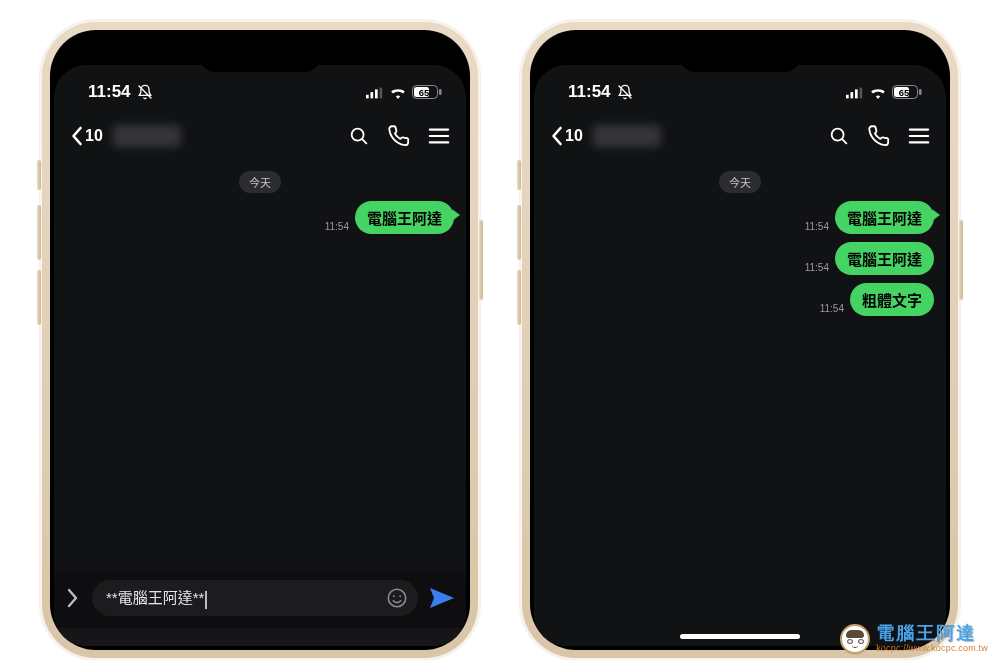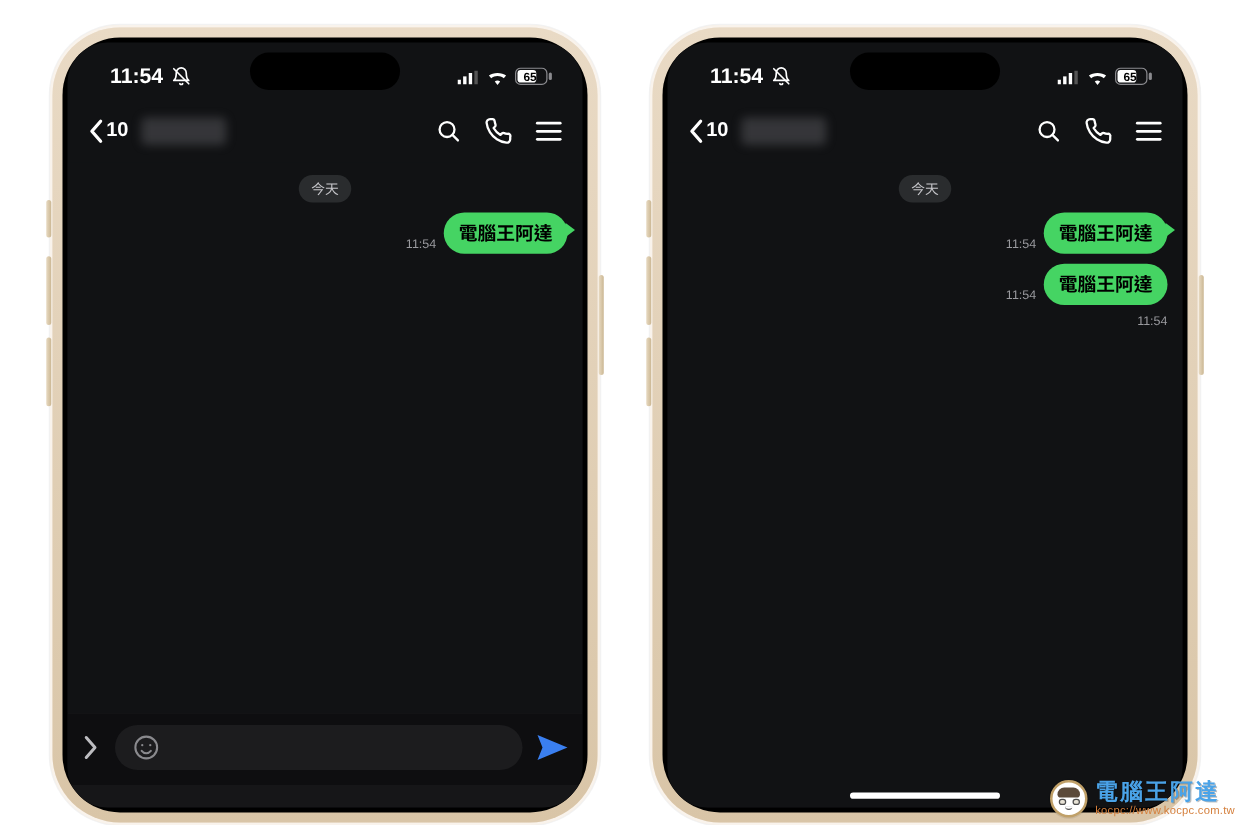--- a/index.html
+++ b/index.html
@@ -32,21 +32,21 @@
   .phone::before{
     content:"";position:absolute;inset:2px;border-radius:54px;
     background:linear-gradient(180deg,#e9dac5,#d9c5a7);
   }
   .bezel{
     position:absolute;inset:10px;border-radius:46px;background:#000;
     overflow:hidden;
   }
   .screen{
     position:absolute;inset:4px;border-radius:32px;background:var(--screen-bg);
-    display:flex;flex-direction:column;overflow:hidden;
+    display:flex;flex-direction:column;overflow:hidden;margin-top:31px;
   }
   .island{
     position:absolute;top:12px;left:50%;transform:translateX(-50%);
     width:120px;height:30px;background:#000;border-radius:18px;z-index:5;
   }
   
   .btn-side{position:absolute;background:linear-gradient(90deg,#e8dac2,#cbb793);border-radius:3px;}
   .btn-l1{left:-3px;top:140px;width:4px;height:30px;}
   .btn-l2{left:-3px;top:185px;width:4px;height:55px;}
   .btn-l3{left:-3px;top:250px;width:4px;height:55px;}
@@ -225,20 +225,21 @@
           </div>
         </div>
 
         <div class="inputbar">
           <span class="chevron-btn">
             <svg width="14" height="20" viewBox="0 0 12 20" fill="none" stroke="#bcbcc0" stroke-width="2.4" stroke-linecap="round" stroke-linejoin="round">
                 <polyline points="2 2 9 10 2 18"></polyline>
               </svg>
           </span>
           <div class="field">
+            <span class="text"><span>**電腦王阿達**</span><span class="cursor"></span></span>
             <span class="face-btn">
               <svg width="22" height="22" viewBox="0 0 24 24" fill="none" stroke="#8a8a8e" stroke-width="1.8" stroke-linecap="round">
                   <circle cx="12" cy="12" r="9.5"></circle>
                   <circle cx="8.5" cy="10" r="1" fill="#8a8a8e" stroke="none"></circle>
                   <circle cx="15.5" cy="10" r="1" fill="#8a8a8e" stroke="none"></circle>
                   <path d="M8 15c1 1.3 2.4 2 4 2s3-.7 4-2"></path>
                 </svg>
             </span>
           </div>
           <span class="send-btn">
@@ -336,20 +337,21 @@
             <div class="row">
               <span class="time">11:54</span>
               <span class="bubble tail">電腦王阿達</span>
             </div>
             <div class="row">
               <span class="time">11:54</span>
               <span class="bubble">電腦王阿達</span>
             </div>
             <div class="row">
               <span class="time">11:54</span>
+              <span class="bubble">粗體文字</span>
             </div>
           </div>
         </div>
 
         <div class="home-strip">
           <span class="home-bar"></span>
         </div>
 
       </div>
     </div>

